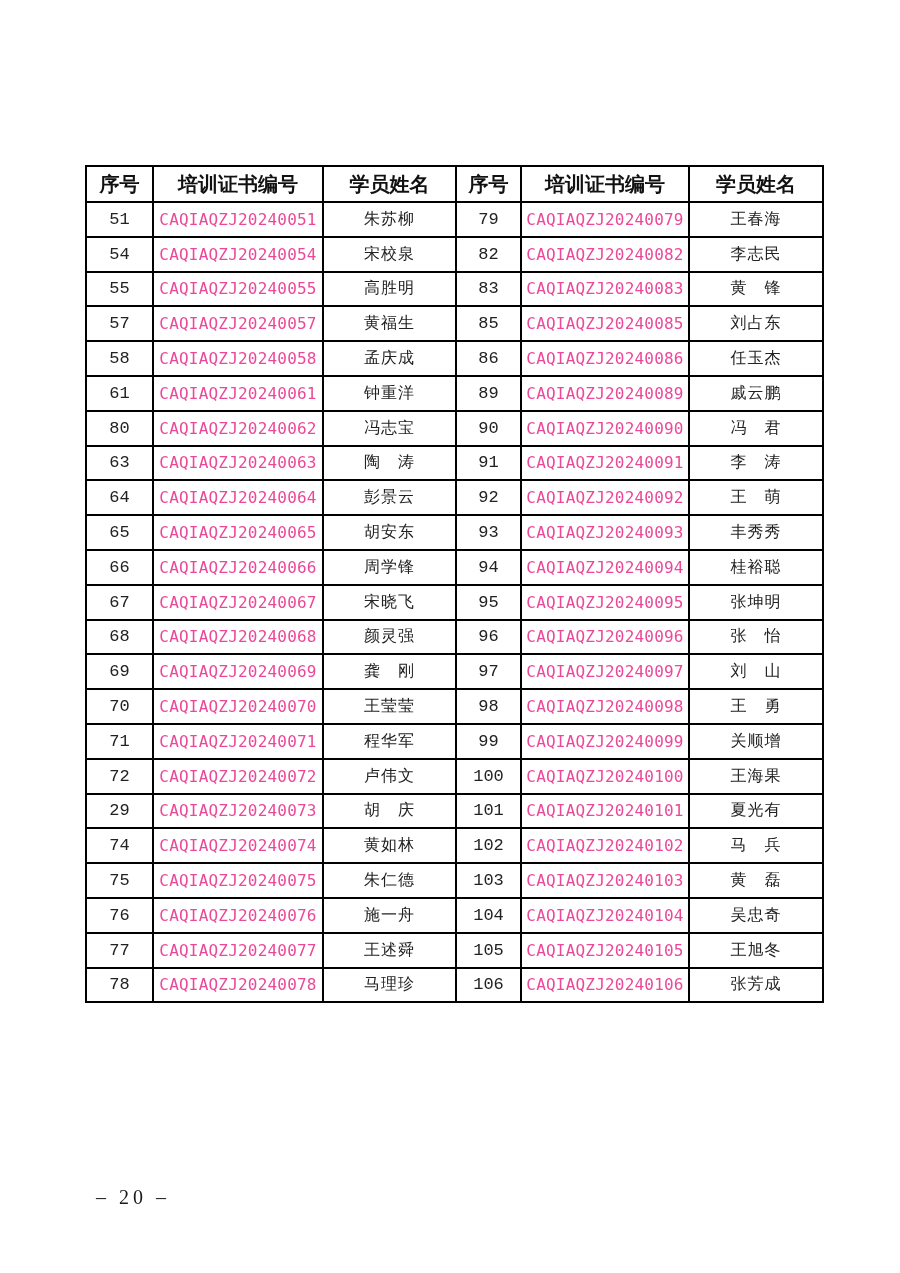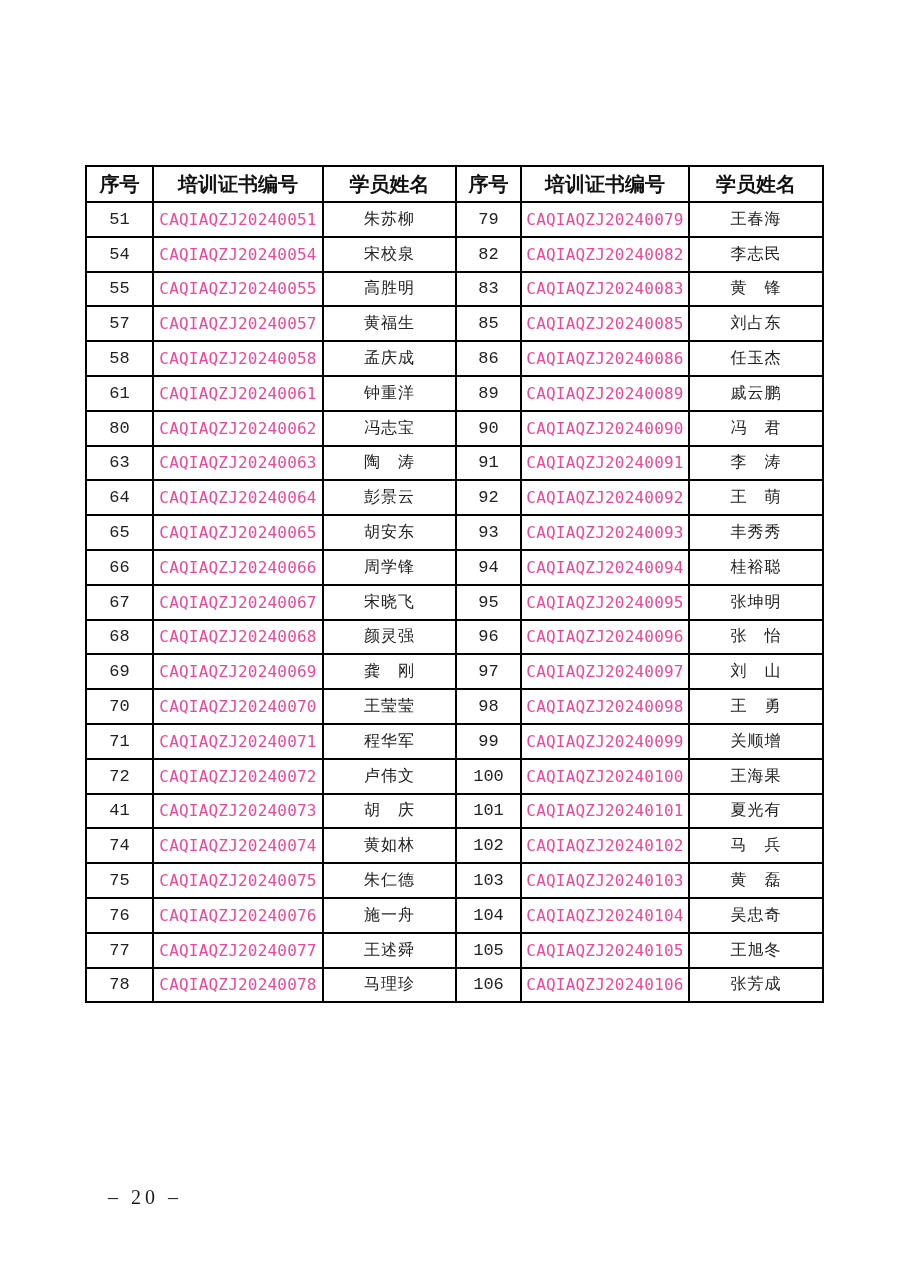--- a/index.html
+++ b/index.html
@@ -50,21 +50,21 @@
   }
   td.c2, td.c5 {
     font-family: "Liberation Serif", serif;
     font-size: 16px;
     letter-spacing: 1px;
     color: #222222;
     border-radius: 11px;
   }
   .page-number {
     position: absolute;
-    left: 108px;
+    left: 96px;
     top: 1186px;
     font-size: 20px;
     letter-spacing: 4px;
     color: #1a1a1a;
     font-family: "Liberation Serif", serif;
   }
 </style>
 </head>
 <body>
 
@@ -219,21 +219,21 @@
         </tr>
         <tr>
           <td class="c0">72</td>
           <td class="c1">CAQIAQZJ20240072</td>
           <td class="c2">卢伟文</td>
           <td class="c3">100</td>
           <td class="c4">CAQIAQZJ20240100</td>
           <td class="c5">王海果</td>
         </tr>
         <tr>
-          <td class="c0">41</td>
+          <td class="c0">29</td>
           <td class="c1">CAQIAQZJ20240073</td>
           <td class="c2">胡　庆</td>
           <td class="c3">101</td>
           <td class="c4">CAQIAQZJ20240101</td>
           <td class="c5">夏光有</td>
         </tr>
         <tr>
           <td class="c0">74</td>
           <td class="c1">CAQIAQZJ20240074</td>
           <td class="c2">黄如林</td>

